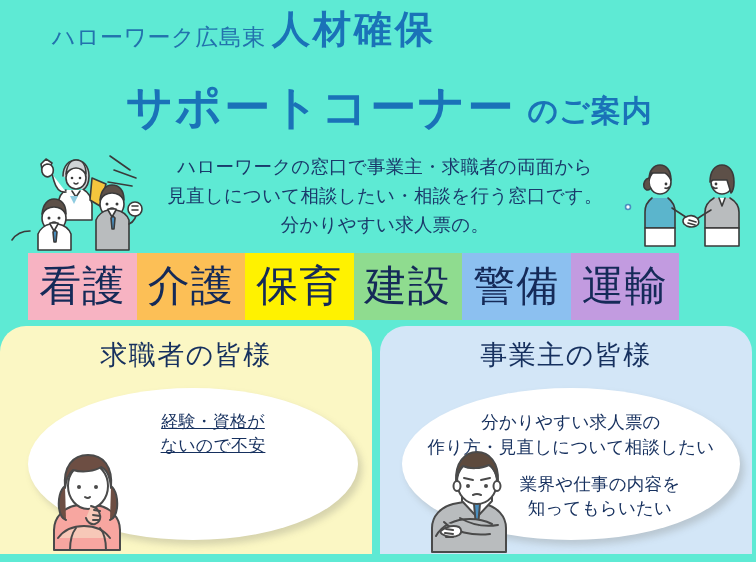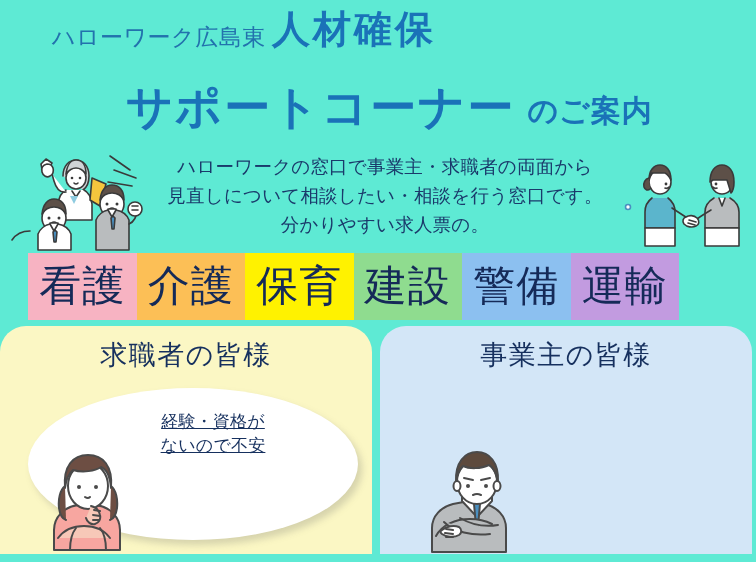--- a/index.html
+++ b/index.html
@@ -376,20 +376,30 @@
             <path d="M38 82 c-4 5 -6 12 -6 22"></path>
             <path d="M62 82 c4 5 6 12 6 22"></path>
           </g>
         </svg>
       </div>
     </div>
 
     <div class="panel panel-right">
       <div class="panel-title">事業主の皆様</div>
 
+      <div class="bubble bubble-right">
+        <div class="bubble-text br-t1">
+          <div>分かりやすい求人票の</div>
+          <div>作り方・見直しについて相談したい</div>
+        </div>
+        <div class="bubble-text br-t2">
+          <div>業界や仕事の内容を</div>
+          <div>知ってもらいたい</div>
+        </div>
+      </div>
 
       <div class="person-right">
         <svg viewBox="0 0 110 104" width="110" height="104">
           <g fill="none" stroke="#4a4a4a" stroke-width="2" stroke-linecap="round" stroke-linejoin="round">
 
             <path d="M10 104 l0 -24 c0 -12 9 -21 21 -24 l16 -3 l16 3 c12 3 21 12 21 24 l0 24 z" fill="#b9bcbe"></path>
 
             <path d="M40 53 l15 16 l15 -16 l0 -4 l-30 0 z" fill="#ffffff"></path>
 
             <path d="M52 56 l3 -3 3 3 l-2 22 l-2 0 z" fill="#4a8fc0" stroke="#4a4a4a"></path>

